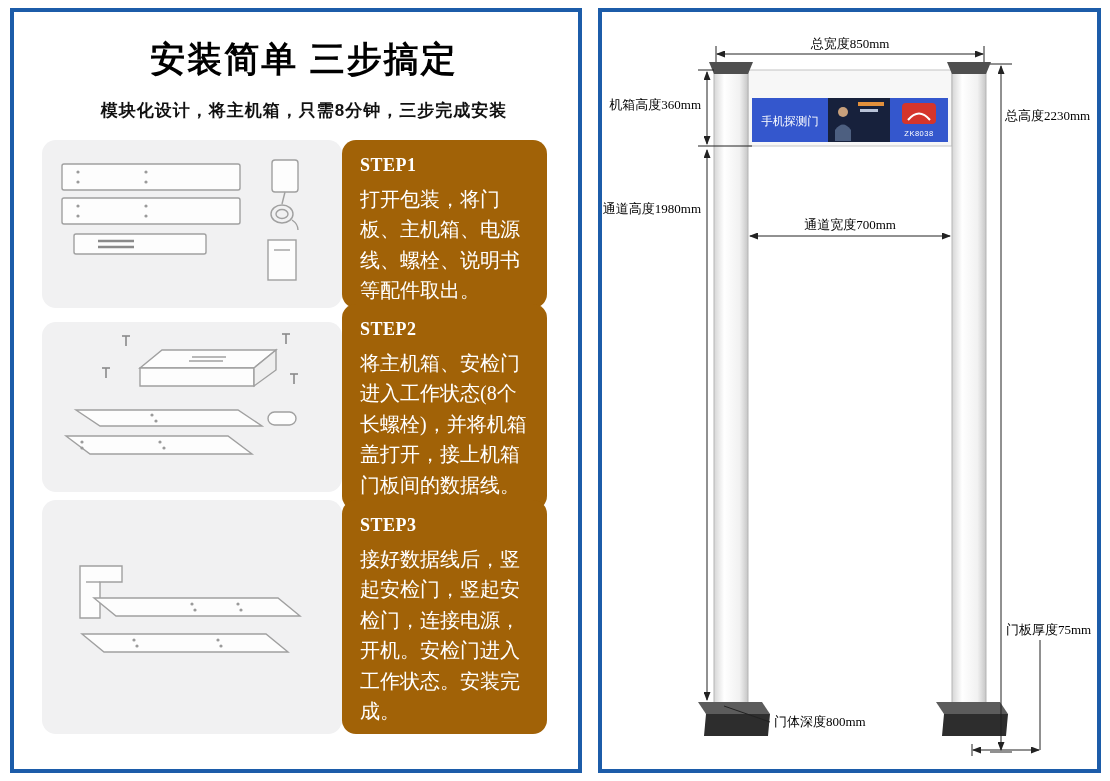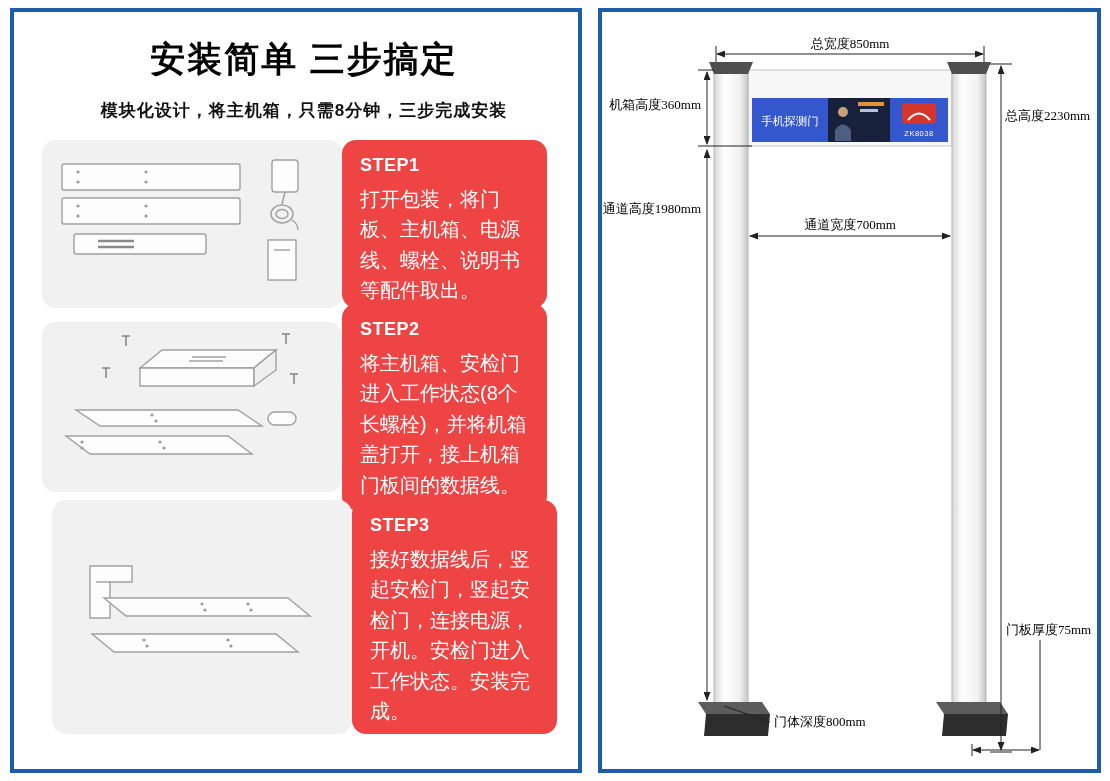--- a/index.html
+++ b/index.html
@@ -10,25 +10,25 @@
   .right-panel { left:598px; top:8px; width:503px; height:765px; }
 
   
   .lp-title    { margin-top:24px; font-size:35px; font-weight:900; text-align:center;
                  letter-spacing:2px; color:#000; }
   .lp-subtitle { margin-top:16px; font-size:17px; font-weight:700; text-align:center;
                  color:#111; letter-spacing:1px; }
   .step-row  { position:absolute; left:28px; width:505px; display:flex; }
   .row1 { top:128px; height:168px; }
   .row2 { top:310px; height:170px;align-items:center; }
-  .row3 { top:488px; height:234px;margin-left:10px; }
+  .row3 { top:488px; height:234px; }
   .step-art  { flex:0 0 300px; background:#f1f1f2; border-radius:14px;
                display:flex; align-items:center; justify-content:center; }
-  .step-card { flex:1; background:#ef4444; border-radius:14px; color:#fff;
-               padding:15px 14px 10px 18px; }
+  .step-card { flex:1; background:#a16207; border-radius:14px; color:#fff;
+               padding:15px 14px 10px 18px;font-family:Liberation Serif, serif; }
   .step-label{ font-size:18px; font-weight:800; margin-bottom:8px; letter-spacing:.5px; }
   .step-desc { font-size:20px; line-height:1.52; }
 
   
   .gate-svg { position:absolute; left:0; top:0; }
   .dim-text { font-family:"Liberation Serif", serif; font-size:13px; fill:#000; }
   .disp-text{ font-family:"Liberation Sans", sans-serif; fill:#fff; }
   svg { display:block; }
 </style>
 </head>

